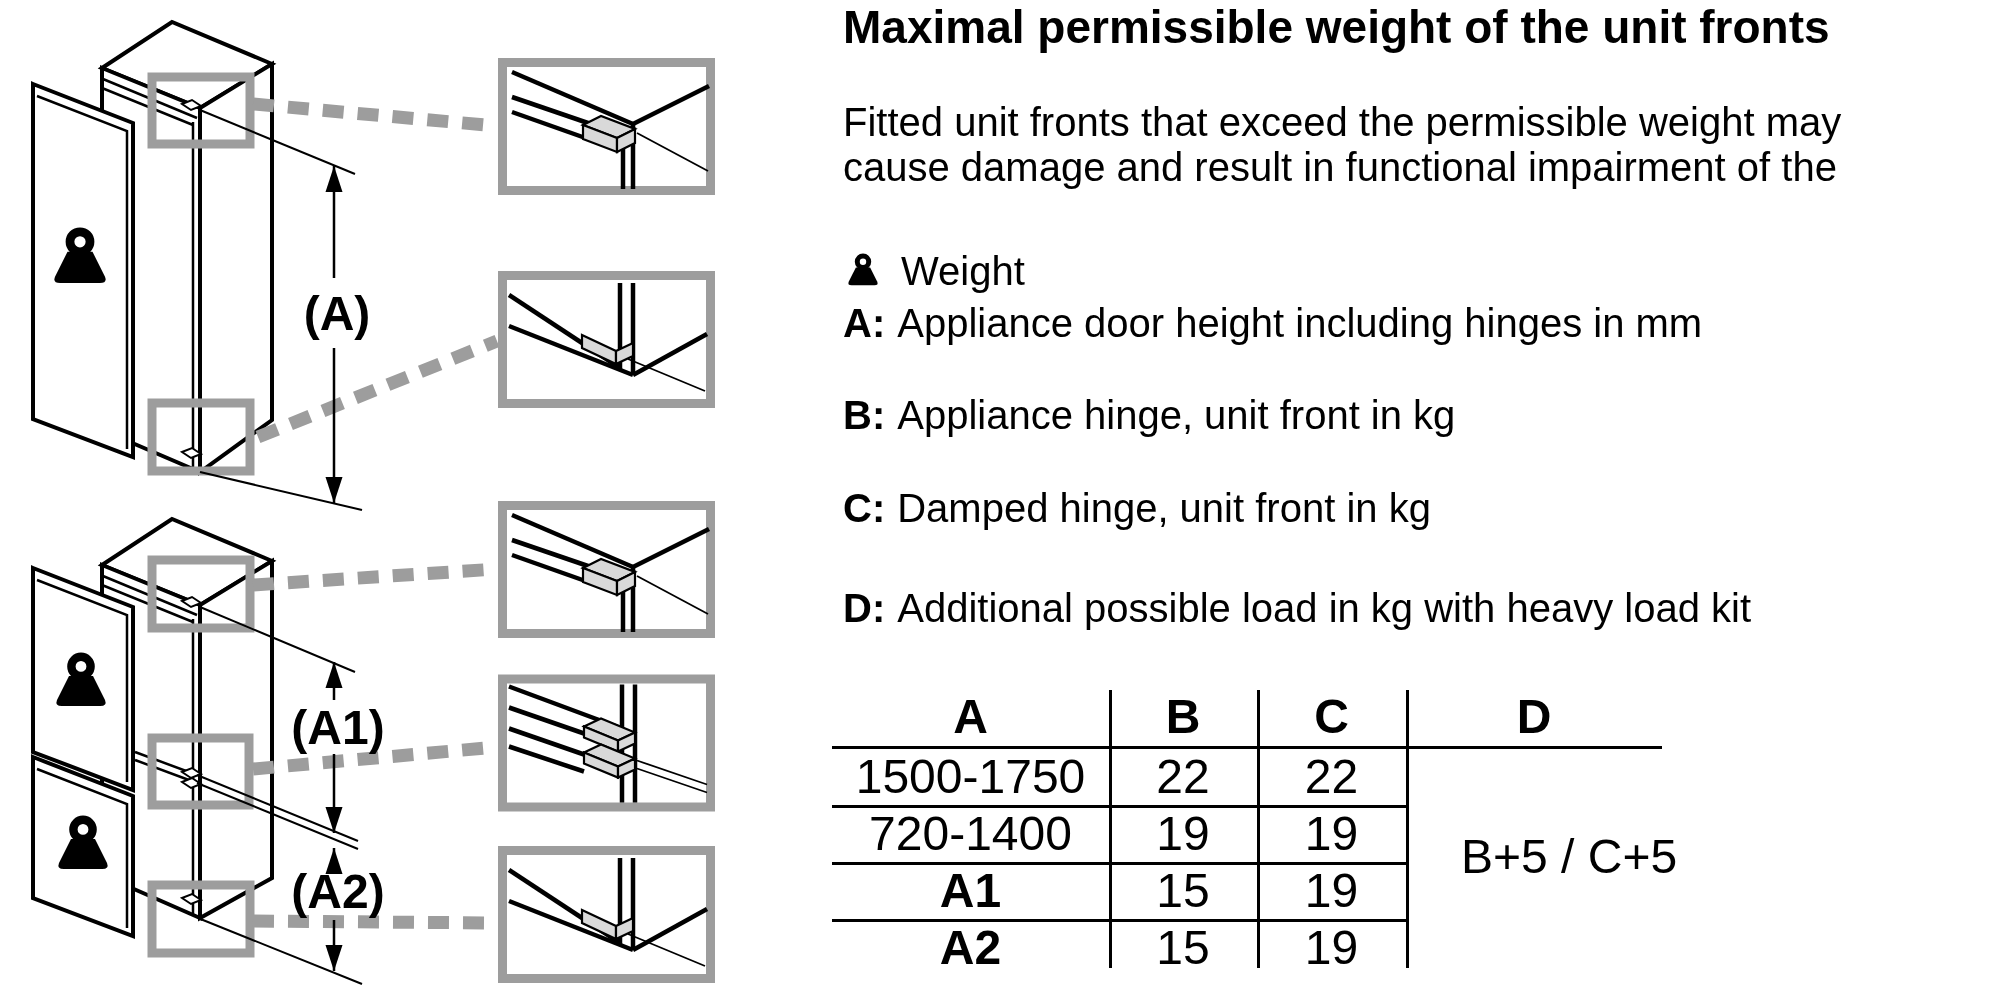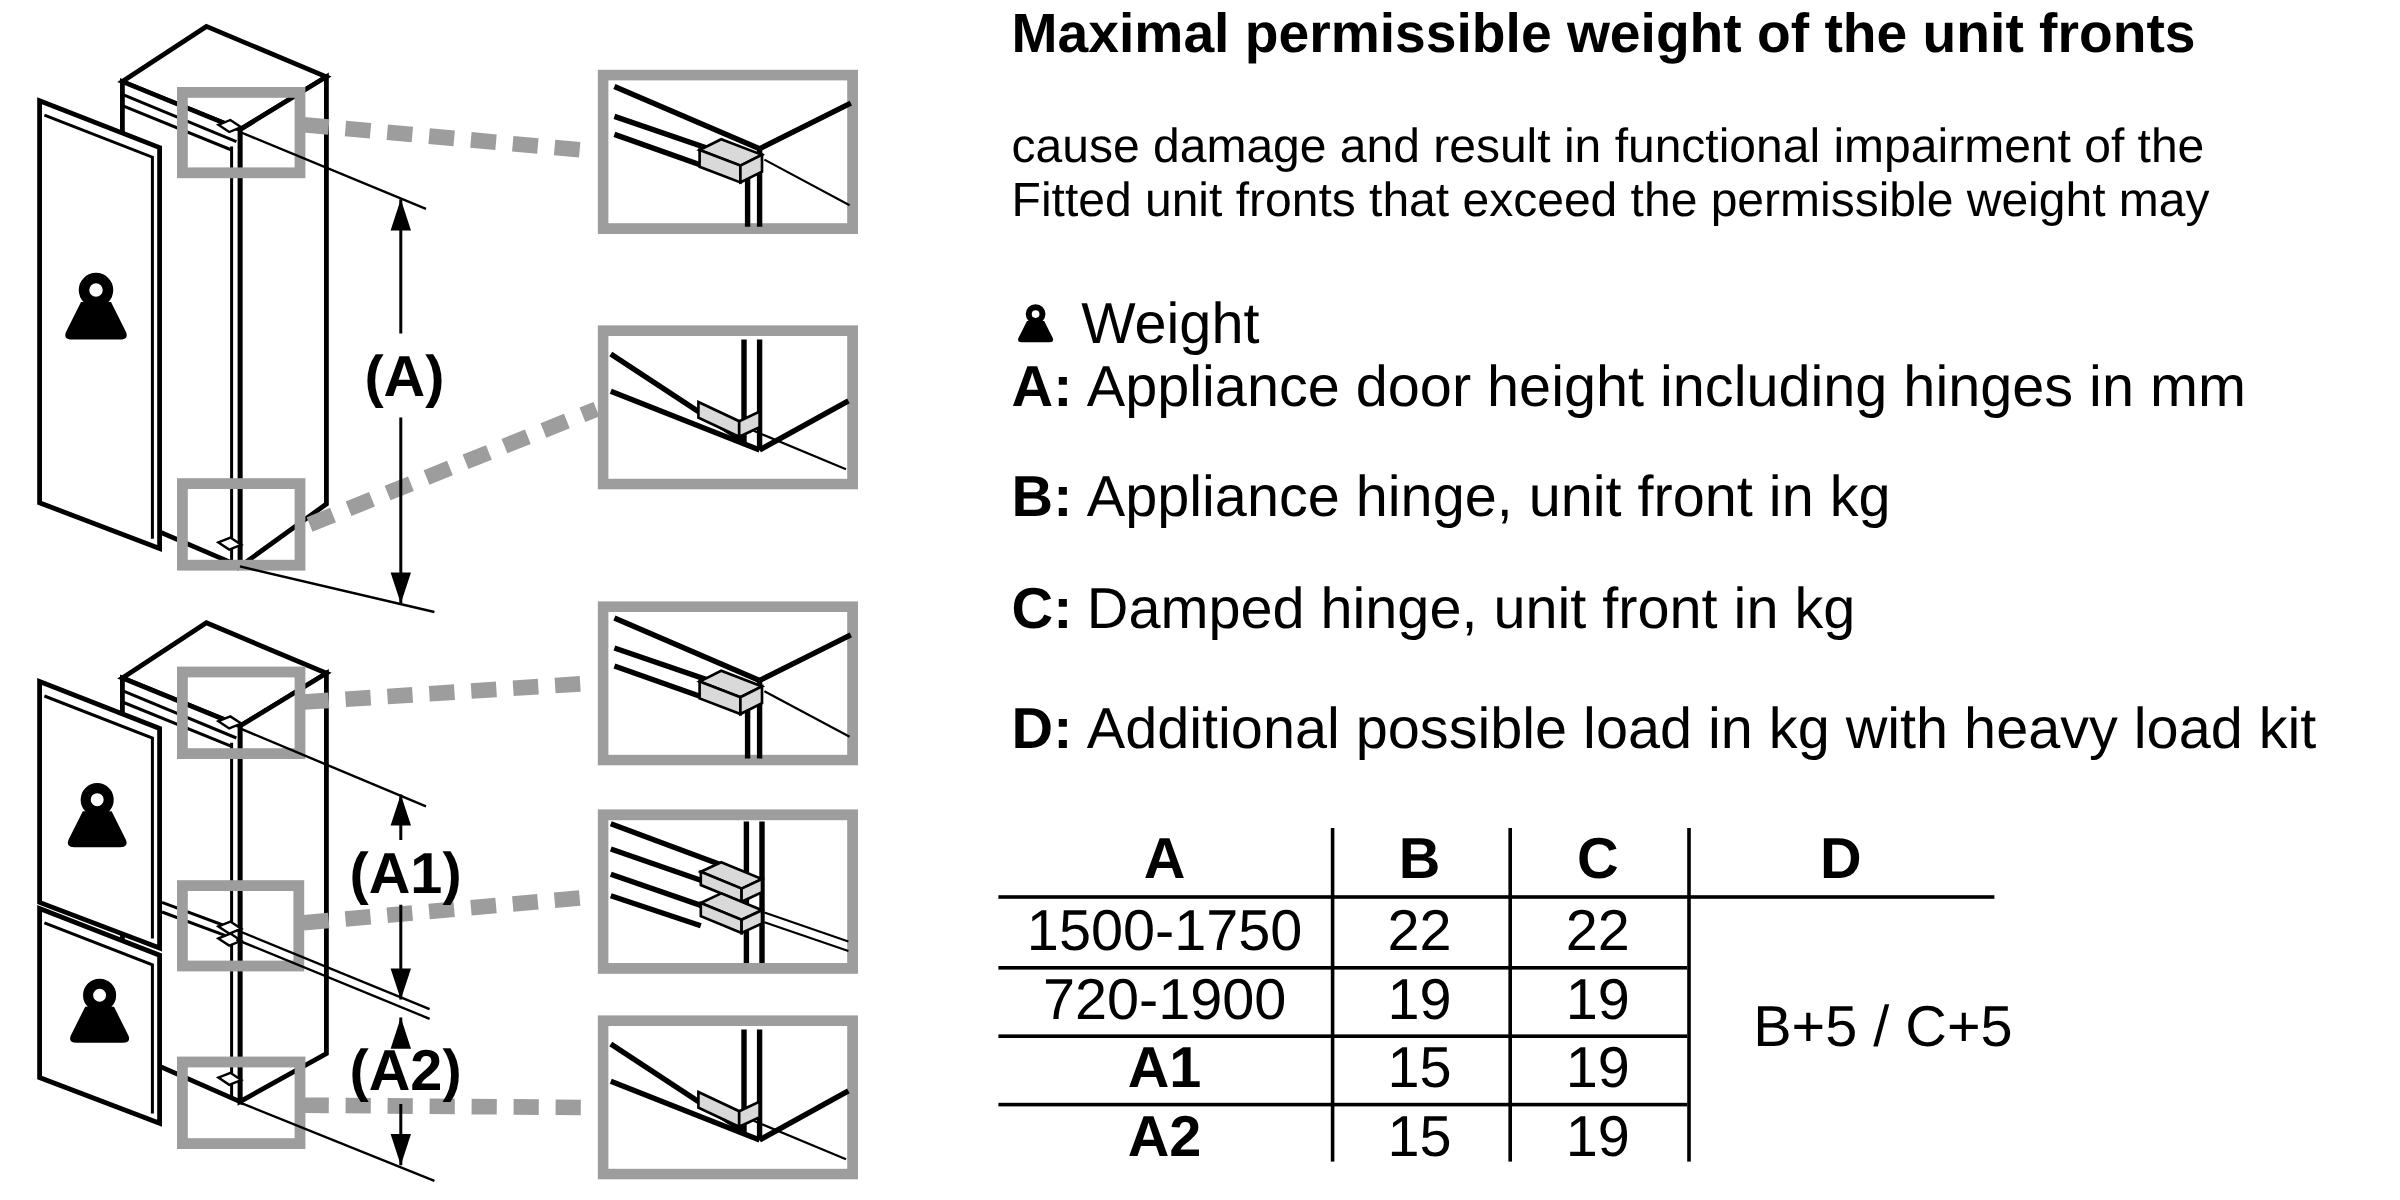--- a/index.html
+++ b/index.html
@@ -3,21 +3,21 @@
 <meta charset="utf-8">
 <style>
   html,body{margin:0;padding:0;background:#fff;}
   .page{position:relative;width:2000px;height:1000px;background:#ffffff;overflow:hidden;
         font-family:"Liberation Sans",sans-serif;color:#000;}
   .diagram-svg{position:absolute;left:0;top:0;}
   .dim-label{font-family:"Liberation Sans",sans-serif;font-weight:bold;font-size:48px;fill:#000;}
   .title{position:absolute;left:843px;top:5px;font-size:46px;font-weight:bold;line-height:45px;white-space:nowrap;}
   .para{position:absolute;left:843px;top:100px;font-size:40px;line-height:45px;}
   .para div{white-space:nowrap;}
-  .legend-row{position:absolute;left:843px;font-size:48px;line-height:50px;height:50px;display:flex;align-items:center;white-space:nowrap;}
+  .legend-row{position:absolute;left:843px;font-size:40px;line-height:50px;height:50px;display:flex;align-items:center;white-space:nowrap;}
   .legend-row .prefix{font-weight:bold;margin-right:12px;}
   .legend-row .wicon-svg{margin-right:18px;}
   .spec-table{position:absolute;left:832px;top:690px;width:830px;height:285px;font-size:48px;}
   .tline{position:absolute;background:#000;}
   .vline{width:3px;top:0;height:278px;}
   .hline{height:3px;}
   .tcell{position:absolute;text-align:center;white-space:nowrap;}
   .thead{font-weight:bold;}
   .bold{font-weight:bold;}
   .dcell{position:absolute;white-space:nowrap;}
@@ -196,22 +196,22 @@
   <use href="#det-top" x="498" y="58" width="217" height="137"></use>
   <use href="#det-bot" x="498" y="271" width="217" height="137"></use>
   <use href="#det-top" x="498" y="501" width="217" height="137"></use>
   <use href="#det-mid" x="498" y="674" width="217" height="138"></use>
   <use href="#det-bot" x="498" y="846" width="217" height="137"></use>
 </svg>
 
 <div class="title">Maximal permissible weight of the unit fronts</div>
 
 <div class="para">
+  <div>Fitted unit fronts that exceed the permissible weight may</div>
   <div>cause damage and result in functional impairment of the</div>
-  <div>Fitted unit fronts that exceed the permissible weight may</div>
 </div>
 
 <div class="legend-row" style="top:246px;">
   <svg class="wicon-svg" width="40" height="46" viewBox="-28 -30 56 60">
     <circle cx="0" cy="-13" r="8" fill="none" stroke="#000" stroke-width="7"></circle>
     <path d="M -10,-5 L 10,-5 L 20,15 Q 22,20 16,20 L -16,20 Q -22,20 -20,15 Z" fill="#000"></path>
   </svg>
   <span>Weight</span>
 </div>
 <div class="legend-row" style="top:298px;">
@@ -243,21 +243,21 @@
 
   <div class="tcell thead" style="left:0;width:277px;top:0;line-height:54px;">A</div>
   <div class="tcell thead" style="left:277px;width:148px;top:0;line-height:54px;">B</div>
   <div class="tcell thead" style="left:425px;width:149px;top:0;line-height:54px;">C</div>
   <div class="tcell thead" style="left:574px;width:256px;top:0;line-height:54px;">D</div>
 
   <div class="tcell" style="left:0;width:277px;top:59px;line-height:56px;">1500-1750</div>
   <div class="tcell" style="left:277px;width:148px;top:59px;line-height:56px;">22</div>
   <div class="tcell" style="left:425px;width:149px;top:59px;line-height:56px;">22</div>
 
-  <div class="tcell" style="left:0;width:277px;top:116px;line-height:56px;">720-1900</div>
+  <div class="tcell" style="left:0;width:277px;top:116px;line-height:56px;">720-1400</div>
   <div class="tcell" style="left:277px;width:148px;top:116px;line-height:56px;">19</div>
   <div class="tcell" style="left:425px;width:149px;top:116px;line-height:56px;">19</div>
 
   <div class="tcell bold" style="left:0;width:277px;top:173px;line-height:56px;">A1</div>
   <div class="tcell" style="left:277px;width:148px;top:173px;line-height:56px;">15</div>
   <div class="tcell" style="left:425px;width:149px;top:173px;line-height:56px;">19</div>
 
   <div class="tcell bold" style="left:0;width:277px;top:230px;line-height:56px;">A2</div>
   <div class="tcell" style="left:277px;width:148px;top:230px;line-height:56px;">15</div>
   <div class="tcell" style="left:425px;width:149px;top:230px;line-height:56px;">19</div>

